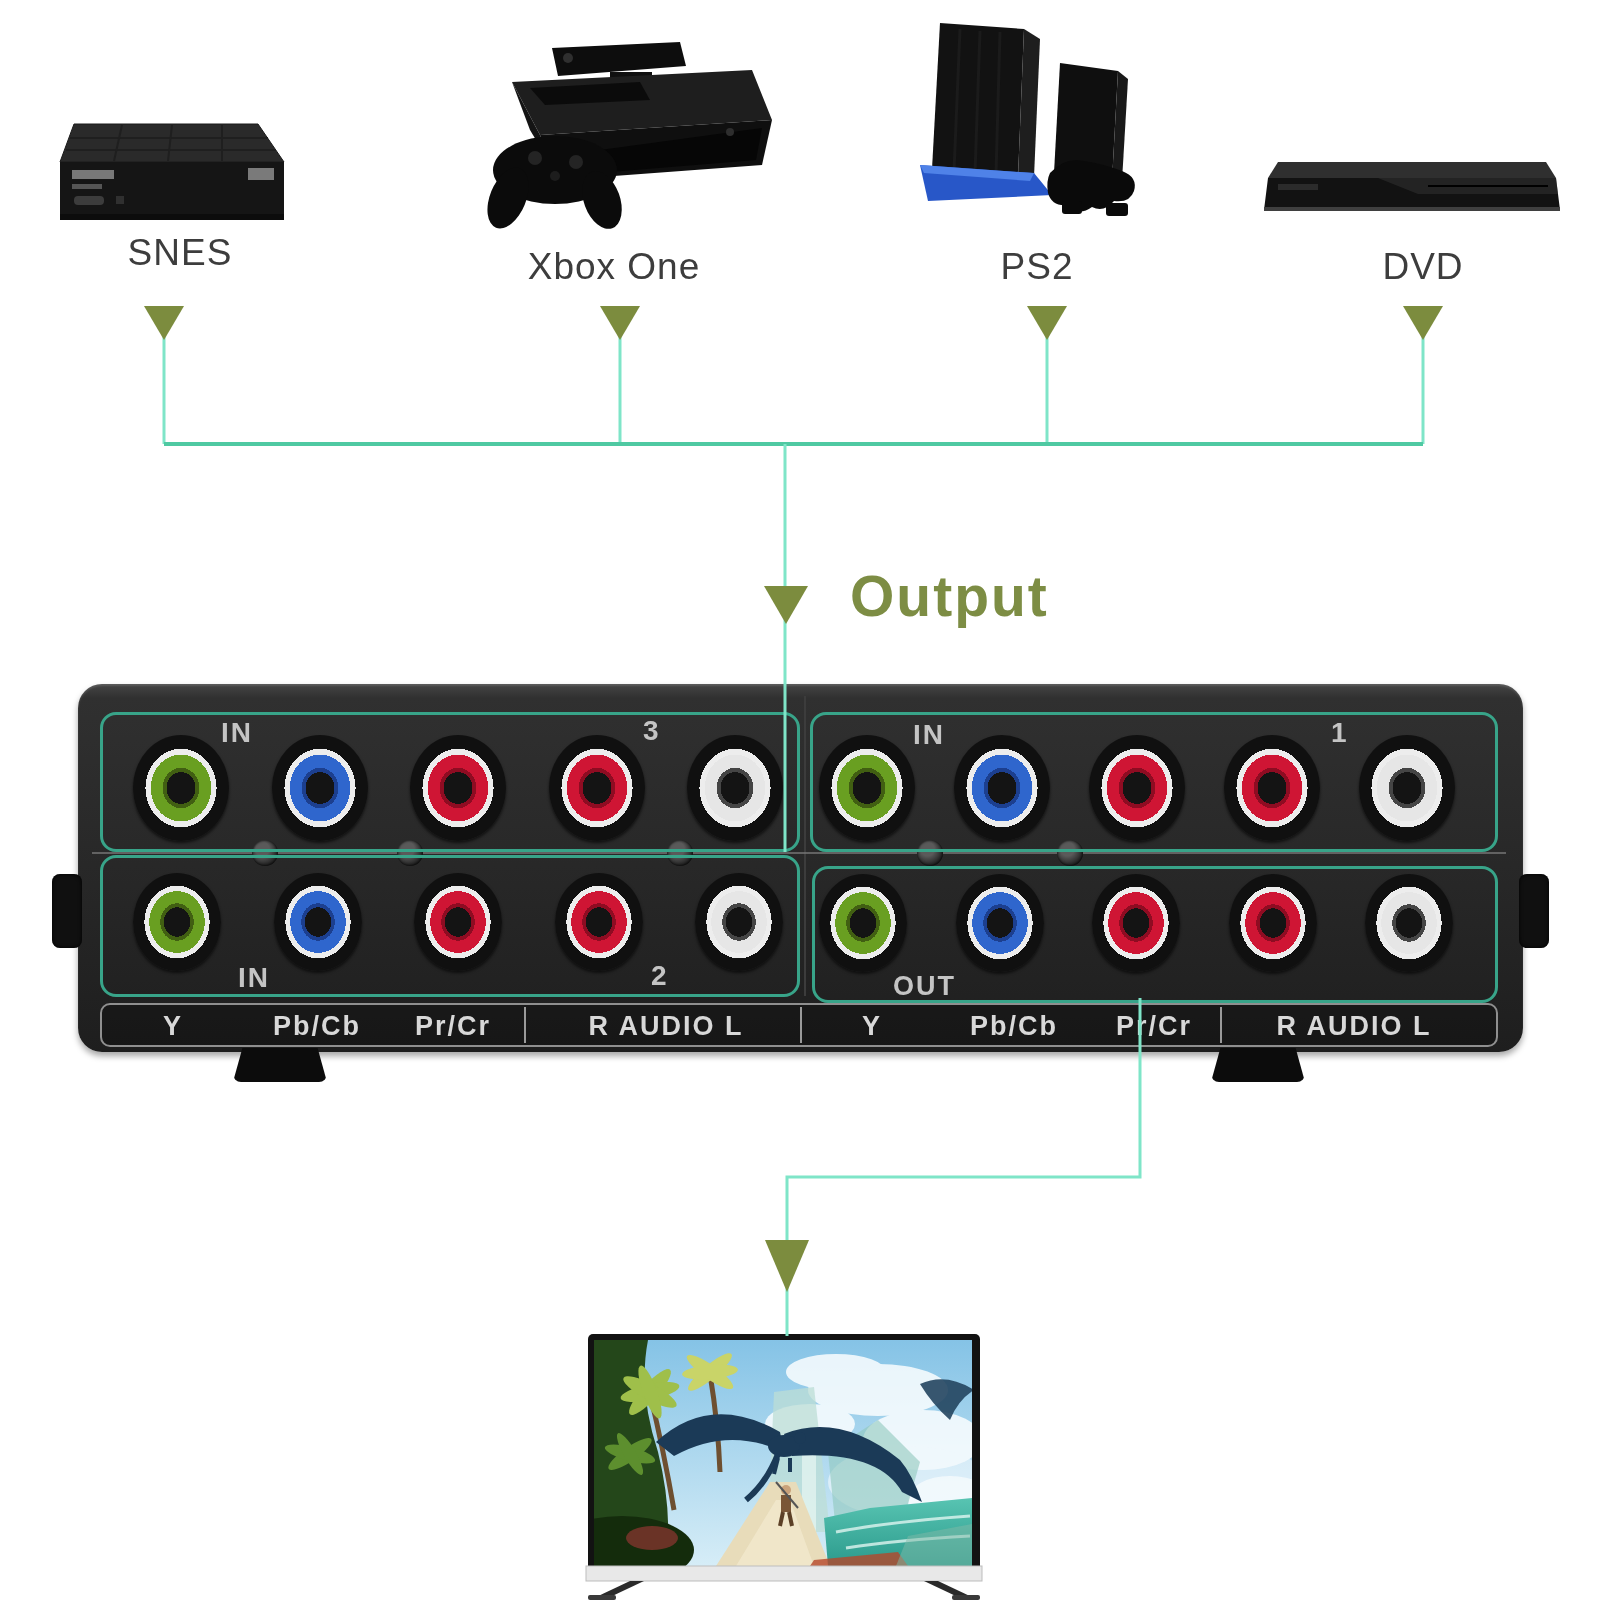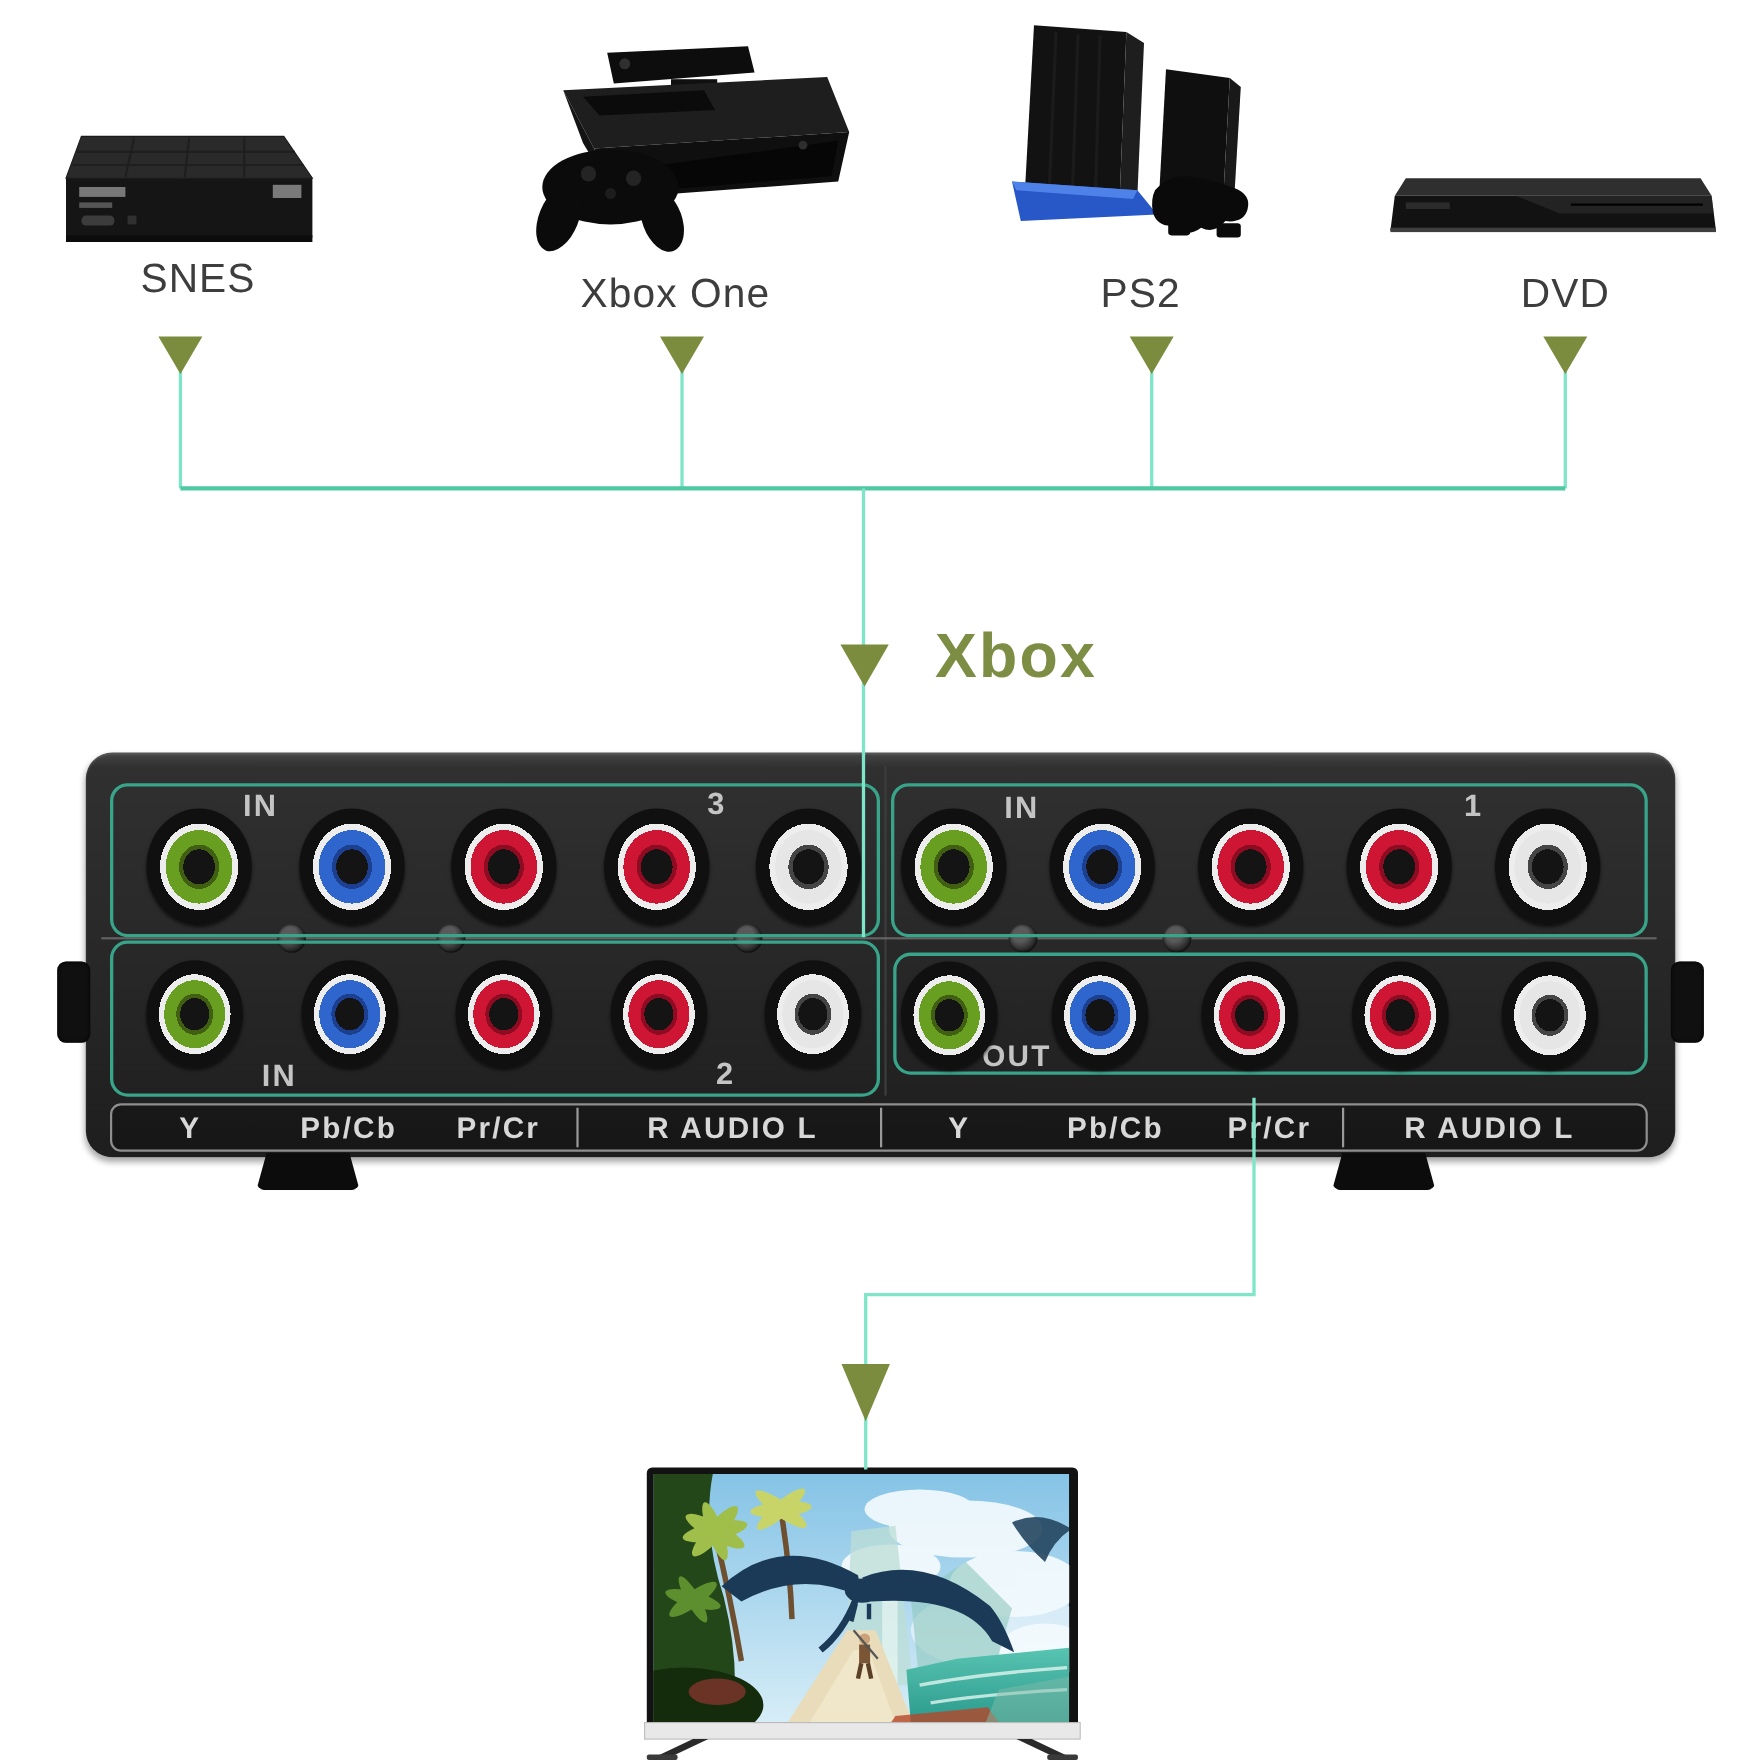--- a/index.html
+++ b/index.html
@@ -36,21 +36,21 @@
     background:radial-gradient(circle at 40% 35%,#5a5a5a 0 30%,#1c1c1c 75%,#000 100%);
     box-shadow:inset 0 0 3px #000;
   }
   .pgroup{
     position:absolute;border:3px solid var(--frame,#38a489);border-radius:16px;
     box-sizing:border-box;background:transparent;
   }
   .pg-tl{left:22px;top:28px;width:700px;height:140px;}
   .pg-tr{left:732px;top:28px;width:688px;height:140px;}
   .pg-bl{left:22px;top:171px;width:700px;height:142px;}
-  .pg-br{left:734px;top:182px;width:686px;height:111px;border-radius:16px;}
+  .pg-br{left:734px;top:182px;width:686px;height:137px;border-radius:16px;}
   .corner{position:absolute;color:#c4c4c4;font-weight:bold;font-size:28px;letter-spacing:2px;}
   .ports{position:absolute;display:flex;justify-content:space-between;}
   .pg-tl .ports{left:30px;right:14px;top:20px;}
   .pg-tr .ports{left:6px;right:40px;top:20px;}
   .pg-bl .ports{left:30px;right:14px;top:15px;}
   .pg-br .ports{left:4px;right:42px;top:5px;}
   .ports .port{display:inline-block;width:96px;height:106px;border-radius:50%;
     box-shadow:0 2px 3px rgba(0,0,0,.6);}
   .pg-bl .ports .port,.pg-br .ports .port{width:88px;height:98px;}
   
@@ -164,21 +164,21 @@
     <rect x="6" y="55" width="296" height="4" fill="#3f3f3f"></rect>
     <rect x="20" y="32" width="40" height="6" fill="#2b2b2b"></rect>
     <line x1="170" y1="34" x2="290" y2="34" stroke="#000" stroke-width="2"></line>
   </svg>
 
   <div class="device-label" style="left:180px;top:232px">SNES</div>
   <div class="device-label" style="left:614px;top:246px">Xbox One</div>
   <div class="device-label" style="left:1037px;top:246px">PS2</div>
   <div class="device-label" style="left:1423px;top:246px">DVD</div>
 
-  <div class="flow-label" style="left:850px;top:563px">Xbox</div>
+  <div class="flow-label" style="left:850px;top:563px">Output</div>
 
   <div class="switcher">
     <div class="seam"></div>
     <div class="mid-divider"></div>
     <div class="screw" style="left:174px"></div>
     <div class="screw" style="left:319px"></div>
     <div class="screw" style="left:589px"></div>
     <div class="screw" style="left:839px"></div>
     <div class="screw" style="left:979px"></div>
 

